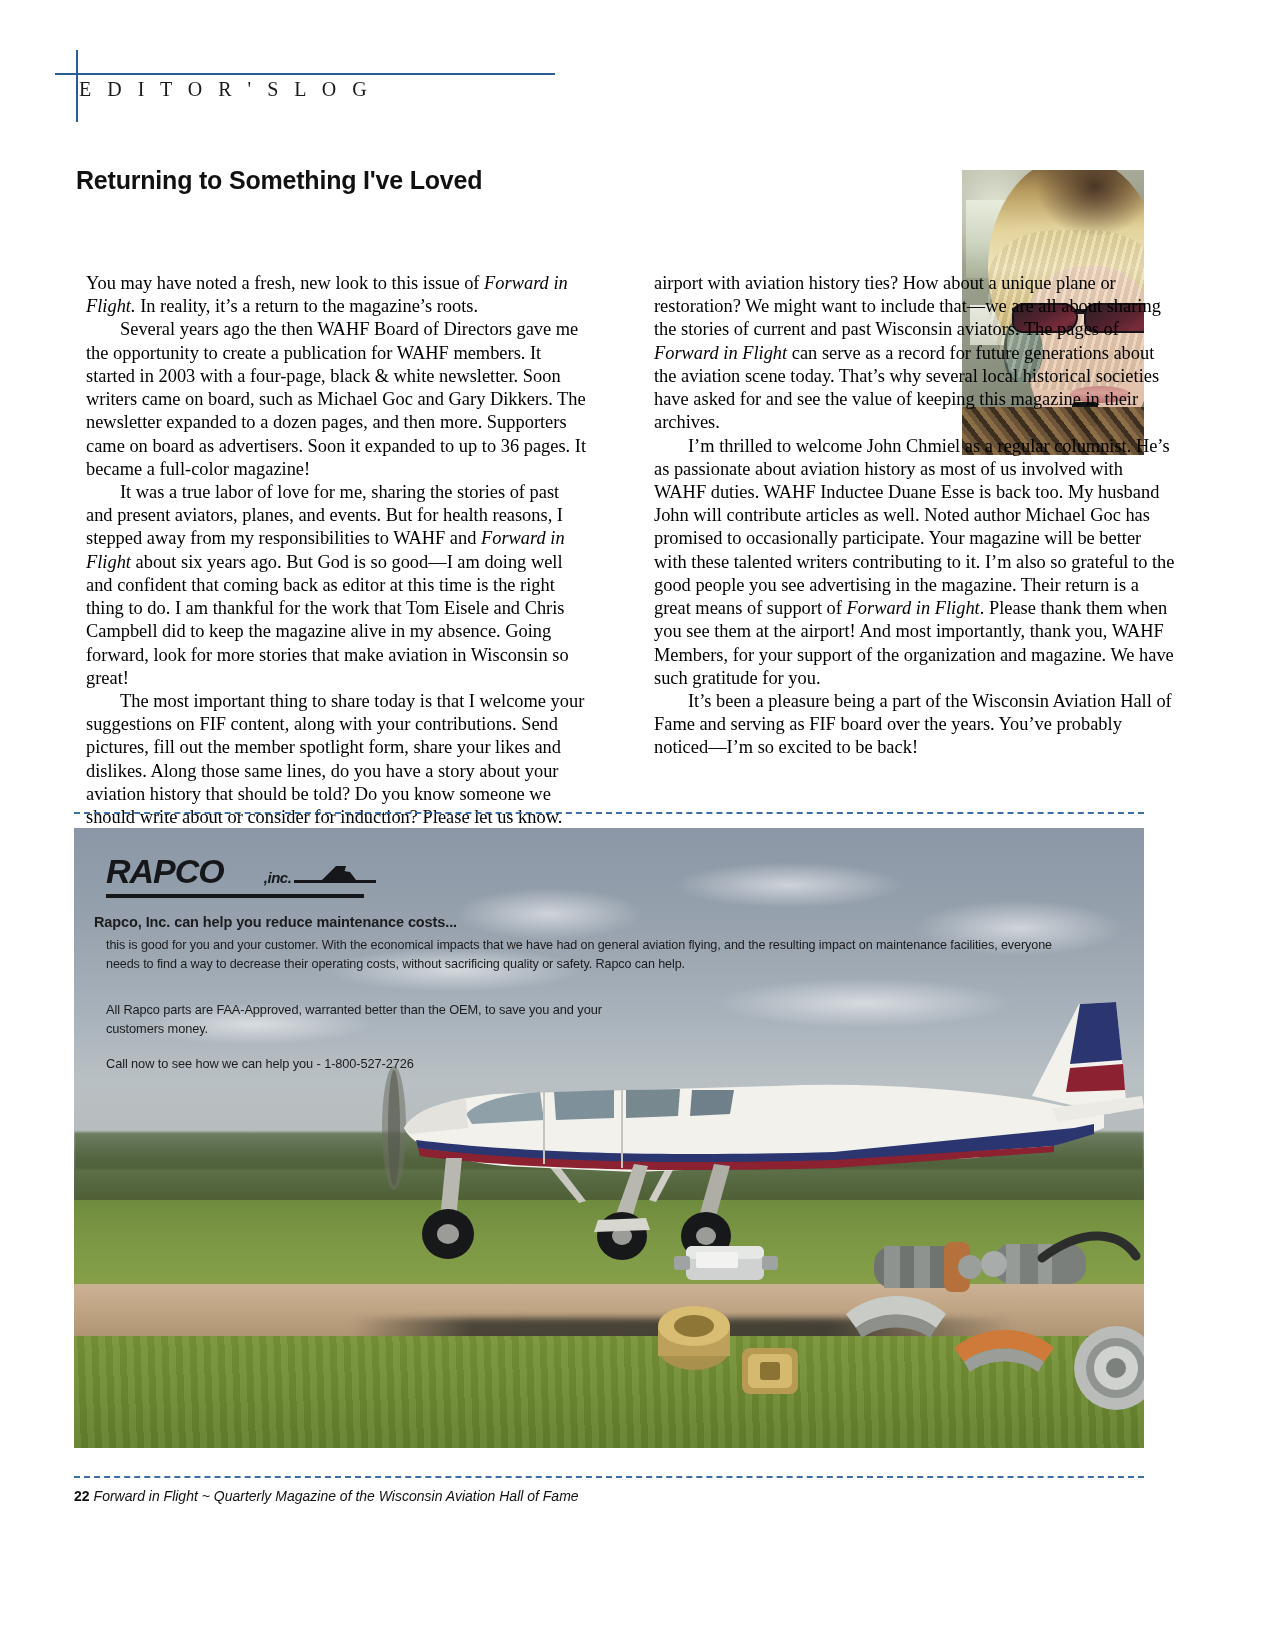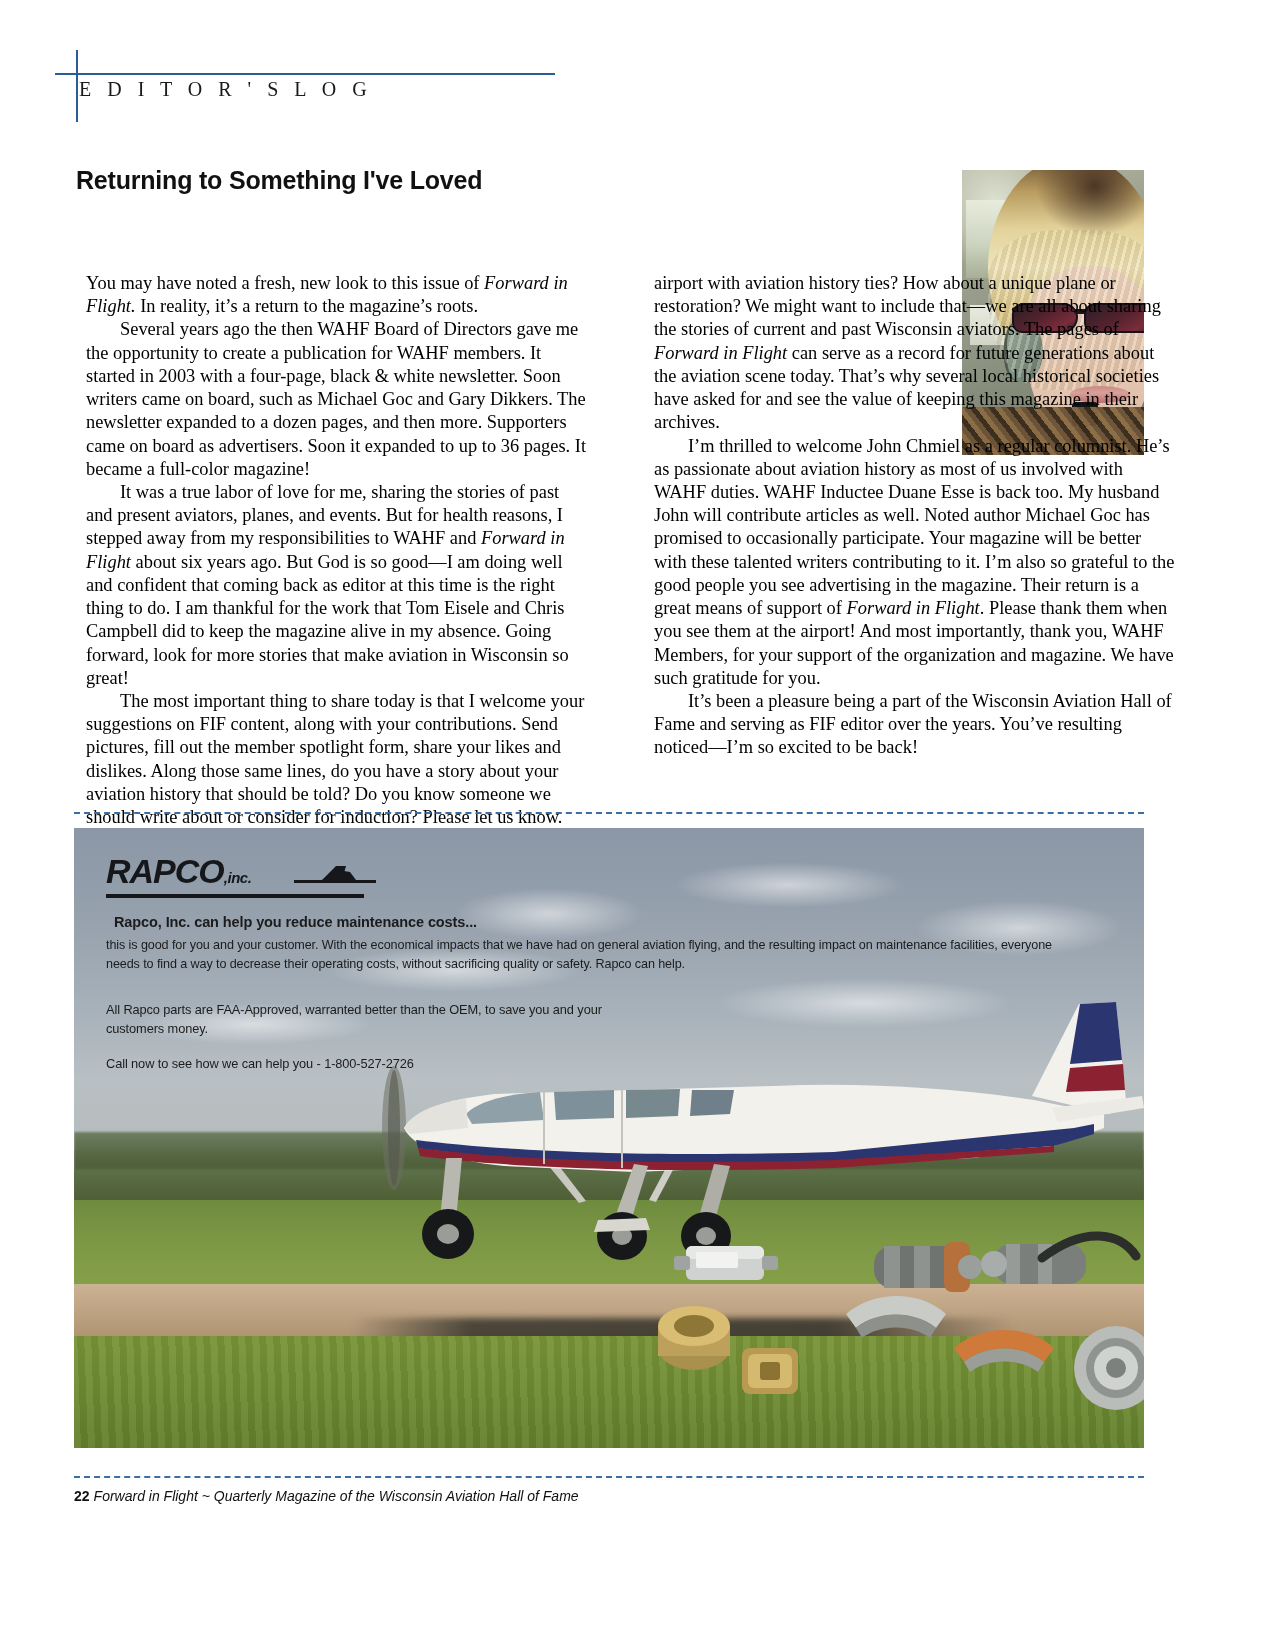--- a/index.html
+++ b/index.html
@@ -316,34 +316,35 @@
     font-weight: bold;
     font-style: italic;
     font-size: 34px;
     letter-spacing: -1px;
     color: #15171a;
     line-height: 1;
   }
   #ad-logo-suffix {
     font-size: 15px;
     letter-spacing: -0.5px;
+    margin-left: 40px;
   }
   #ad-logo-underline {
     position: absolute;
     left: 0; top: 40px;
     width: 258px; height: 4px;
     background: #15171a;
   }
   #ad-logo-jet {
     position: absolute;
     left: 186px; top: 6px;
     width: 86px; height: 26px;
   }
   #ad-tagline {
-    left: 40px; top: 86px;
+    left: 20px; top: 86px;
     font-weight: bold;
     font-size: 14.5px;
   }
   #ad-paragraph {
     left: 32px; top: 108px;
     width: 975px;
     font-size: 12.6px;
     line-height: 1.5;
   }
   #ad-faa {
@@ -436,21 +437,21 @@
 <div id="article-body">
   <div class="col" id="col-left">
       <p><span>You may have noted a fresh, new look to this issue of </span><i>Forward in Flight.</i><span> In reality, it’s a return to the magazine’s roots.</span></p>
       <p class="indent"><span>Several years ago the then WAHF Board of Directors gave me the opportunity to create a publication for WAHF members. It started in 2003 with a four-page, black &amp; white newsletter. Soon writers came on board, such as Michael Goc and Gary Dikkers. The newsletter expanded to a dozen pages, and then more. Supporters came on board as advertisers. Soon it expanded to up to 36 pages. It became a full-color magazine!</span></p>
       <p class="indent"><span>It was a true labor of love for me, sharing the stories of past and present aviators, planes, and events. But for health reasons, I stepped away from my responsibilities to WAHF and </span><i>Forward in Flight</i><span> about six years ago. But God is so good—I am doing well and confident that coming back as editor at this time is the right thing to do. I am thankful for the work that Tom Eisele and Chris Campbell did to keep the magazine alive in my absence. Going forward, look for more stories that make aviation in Wisconsin so great!</span></p>
       <p class="indent"><span>The most important thing to share today is that I welcome your suggestions on FIF content, along with your contributions. Send pictures, fill out the member spotlight form, share your likes and dislikes. Along those same lines, do you have a story about your aviation history that should be told? Do you know someone we should write about or consider for induction? Please let us know. Are there events happening at your local</span></p>
     </div>
   <div class="col" id="col-right">
       <p><span>airport with aviation history ties? How about a unique plane or restoration? We might want to include that—we are all about sharing the stories of current and past Wisconsin aviators. The pages of </span><i>Forward in Flight</i><span> can serve as a record for future generations about the aviation scene today. That’s why several local historical societies have asked for and see the value of keeping this magazine in their archives.</span></p>
       <p class="indent"><span>I’m thrilled to welcome John Chmiel as a regular columnist. He’s as passionate about aviation history as most of us involved with WAHF duties. WAHF Inductee Duane Esse is back too. My husband John will contribute articles as well. Noted author Michael Goc has promised to occasionally participate. Your magazine will be better with these talented writers contributing to it. I’m also so grateful to the good people you see advertising in the magazine. Their return is a great means of support of </span><i>Forward in Flight</i><span>. Please thank them when you see them at the airport! And most importantly, thank you, WAHF Members, for your support of the organization and magazine. We have such gratitude for you.</span></p>
-      <p class="indent"><span>It’s been a pleasure being a part of the Wisconsin Aviation Hall of Fame and serving as FIF editor over the years. You’ve resulting noticed—I’m so excited to be back!</span></p>
+      <p class="indent"><span>It’s been a pleasure being a part of the Wisconsin Aviation Hall of Fame and serving as FIF board over the years. You’ve probably noticed—I’m so excited to be back!</span></p>
     </div>
 </div>
 
 <div id="ad-divider"></div>
 
 <div id="advertisement">
   <div class="sky"></div>
   <div class="cloud c1"></div>
   <div class="cloud c2"></div>
   <div class="cloud c3"></div>

